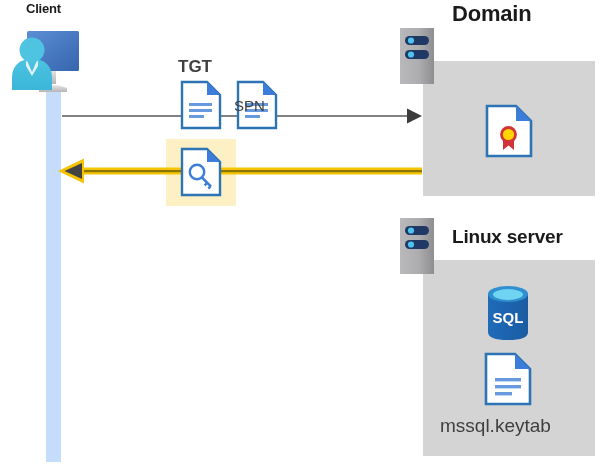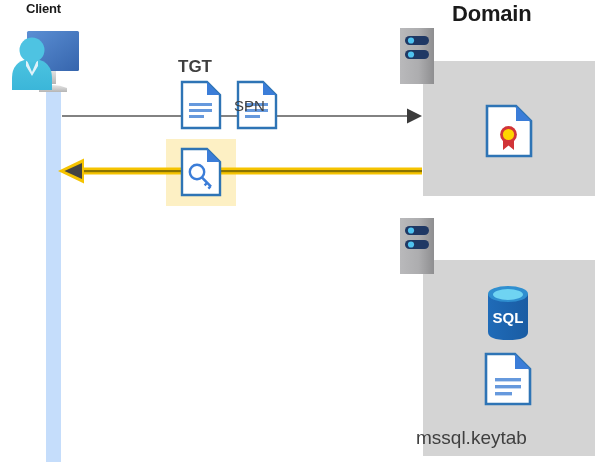--- a/index.html
+++ b/index.html
@@ -18,21 +18,21 @@
     font-weight:bold;color:#1a1a1a;
     line-height:1.12;letter-spacing:-0.2px;
   }
   .lbl-plain{color:#333333;}
 
   #client-label{left:26px;top:2px;font-size:13px;}
   #dc-label{left:452px;top:2px;font-size:22px;width:140px;}
   #linux-label{left:452px;top:226px;font-size:19px;}
   #tgt-label{left:178px;top:57px;font-size:17px;color:#3f3f3f;font-weight:bold;}
   #spn-label{left:234px;top:57px;font-size:15px;color:#3f3f3f;margin-top:40px;}
-  #keytab-label{left:416px;top:415px;font-size:19px;color:#3f3f3f;margin-top:12px;}
+  #keytab-label{left:440px;top:415px;font-size:19px;color:#3f3f3f;}
 
   
   .panel{background:#d4d4d4;}
   #dc-panel{left:423px;top:61px;width:172px;height:135px;}
   #linux-panel{left:423px;top:260px;width:172px;height:196px;}
 
   
   #lifeline{left:46px;top:88px;width:15px;height:374px;background:#c5ddfb;}
 
   
@@ -210,20 +210,21 @@
       <line x1="30.5" y1="39.2" x2="28.4" y2="41.6" stroke="#3b7dd8" stroke-width="2.4"></line>
     </svg>
   </div>
 
   <div class="abs lbl-bold" id="client-label">Client</div>
 
   <div class="abs lbl-bold" id="dc-label">
     <div>Domain</div>
   </div>
 
+  <div class="abs lbl-bold" id="linux-label">Linux server</div>
 
   <div class="abs lbl-plain" id="tgt-label">TGT</div>
 
   <div class="abs lbl-plain" id="spn-label">SPN</div>
 
   <div class="abs lbl-plain" id="keytab-label">mssql.keytab</div>
 
 </div>
 
 </body></html>

